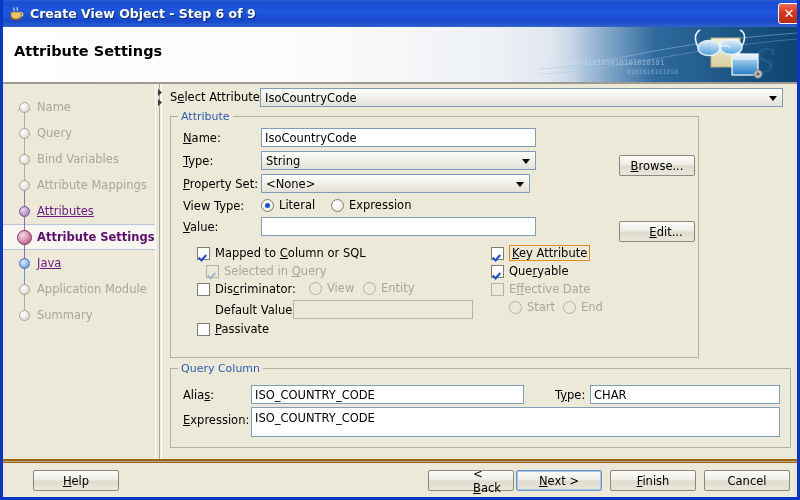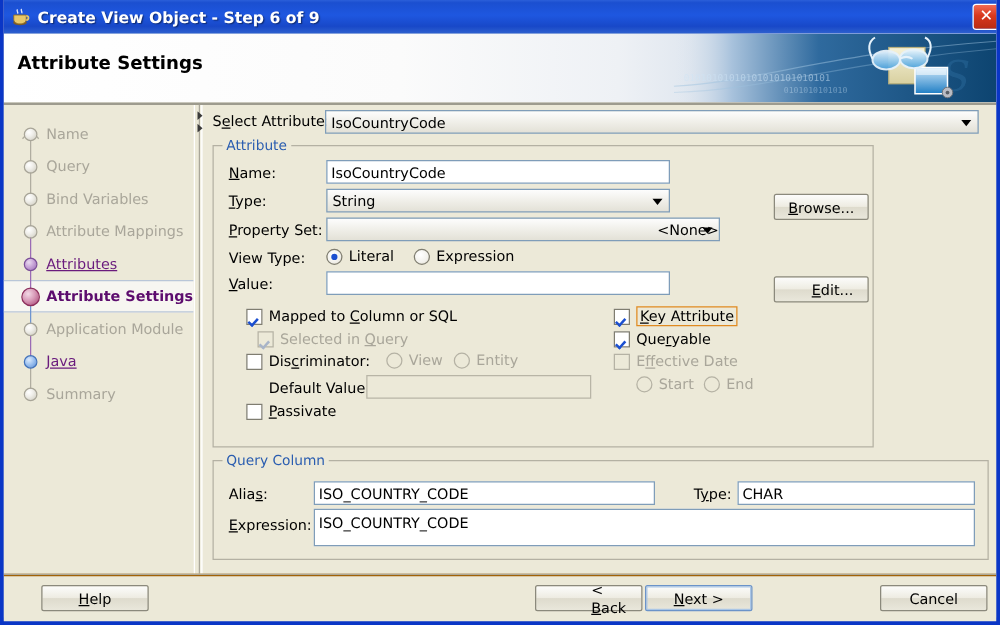--- a/index.html
+++ b/index.html
@@ -242,21 +242,21 @@
     position: absolute; top: -7px; left: 7px;
     background: #ece9d8; padding: 0 3px;
     font-size: 11px; color: #2a5db0;
   }
 
   
   #buttonbar {
     position: absolute; left: 0; top: 459px;
     width: 794px; height: 35px;
     background: #ece9d8;
-    border-top: 2px solid #a16207;
+    border-top: 4px solid #a16207;
   }
   #buttonbar::before {
     content: ""; position: absolute; left: 0; top: -2px; width: 794px; height: 1px;
     background: #aca999;
   }
   #buttonbar .btn { position: absolute; top: 7px; }
 </style>
 </head>
 <body>
 
@@ -364,29 +364,29 @@
         <span class="step-label link">Attributes</span>
       </div>
 
       <div class="step is-current">
         <span class="connector purple"></span>
         <span class="bullet current"></span>
         <span class="step-label current">Attribute Settings</span>
       </div>
 
       <div class="step">
+        <span class="connector purple"></span>
+        <span class="bullet blue"></span>
+        <span class="step-label link">Java</span>
+      </div>
+
+      <div class="step">
         <span class="connector blue"></span>
         <span class="bullet"></span>
         <span class="step-label">Application Module</span>
-      </div>
-
-      <div class="step">
-        <span class="connector purple"></span>
-        <span class="bullet blue"></span>
-        <span class="step-label link">Java</span>
       </div>
 
       <div class="step">
         <span class="connector"></span>
         <span class="bullet"></span>
         <span class="step-label">Summary</span>
       </div>
     </div>
 
     <div id="splitter">
@@ -421,21 +421,21 @@
           <span>IsoCountryCode</span>
         </div>
 
         <label class="fl" style="position:absolute; left:12px; top:37px;"><span class="u">T</span>ype:</label>
         <div class="combo" style="position:absolute; left:90px; top:34px; width:275px;">
           <span>String</span>
           <span class="arrow"></span>
         </div>
 
         <label class="fl" style="position:absolute; left:12px; top:60px;"><span class="u">P</span>roperty Set:</label>
-        <div class="combo" style="position:absolute; left:90px; top:57px; width:315px;justify-content:flex-end;">
+        <div class="combo" style="position:absolute; left:90px; top:57px; width:269px;">
           <span>&lt;None&gt;</span>
           <span class="arrow"></span>
         </div>
 
         <label class="fl" style="position:absolute; left:12px; top:82px;">View Type:</label>
         <span class="rb" style="position:absolute; left:90px; top:81px;">
           <span class="dot sel"></span>
           <span class="lbl">Literal</span>
         </span>
         <span class="rb" style="position:absolute; left:160px; top:81px;">
@@ -538,18 +538,21 @@
   <div id="buttonbar">
     <div class="btn" style="left:30px; width:86px;">
       <span><span class="u">H</span>elp</span>
     </div>
     <div class="btn" style="left:425px; width:86px;padding-left:44px;">
       <span>&lt; <span class="u">B</span>ack</span>
     </div>
     <div class="btn default" style="left:513px; width:86px;">
       <span><span class="u">N</span>ext &gt;</span>
     </div>
+    <div class="btn" style="left:607px; width:86px;">
+      <span><span class="u">F</span>inish</span>
+    </div>
     <div class="btn" style="left:701px; width:86px;">
       <span>Cancel</span>
     </div>
   </div>
 
 </div>
 
 </body></html>

